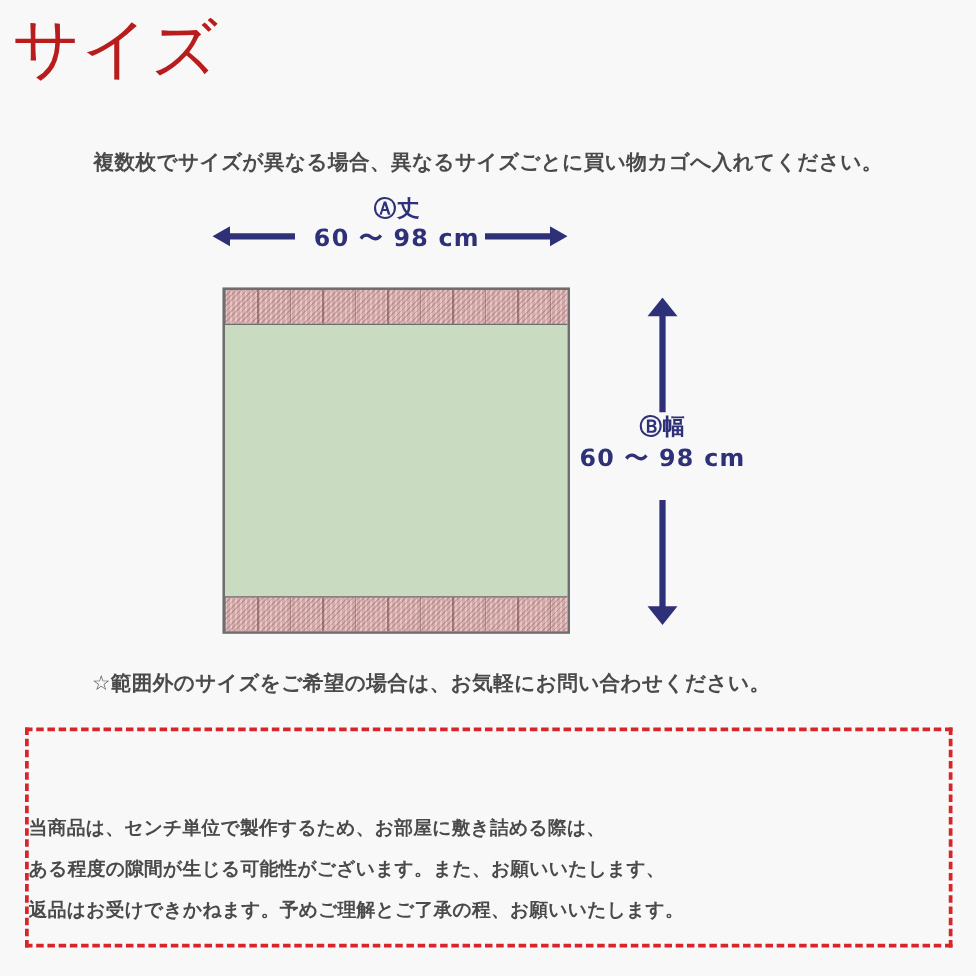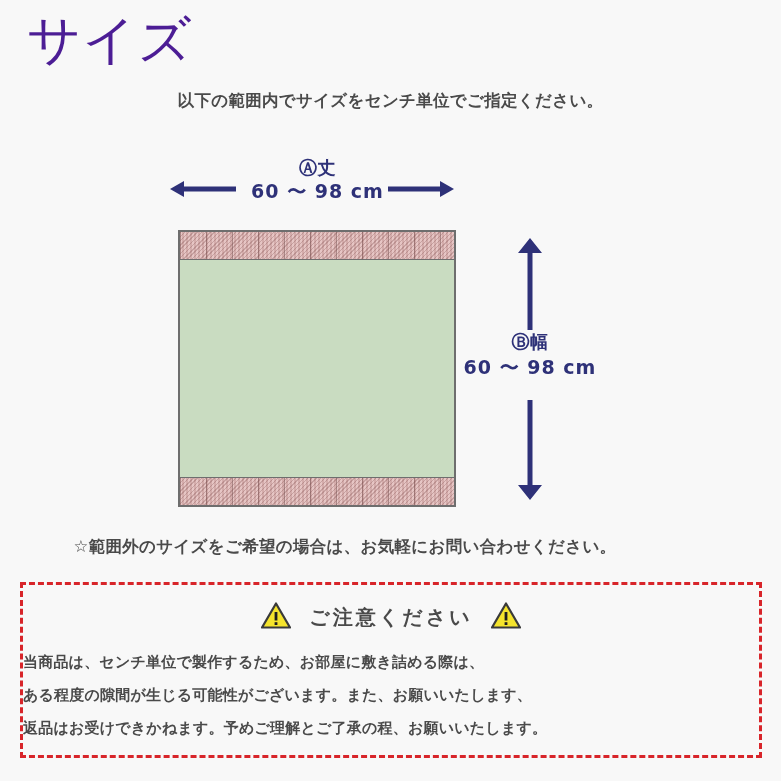--- a/index.html
+++ b/index.html
@@ -17,25 +17,25 @@
   #page {
     position: relative;
     width: 781px;
     height: 781px;
     background: #f8f8f8;
   }
 
   
   #page-title {
     position: absolute;
-    left: 27px;
+    left: 10px;
     top: 8px;
     font-size: 53px;
     line-height: 64px;
-    color: #4c1d95;
+    color: #b91c1c;
     font-weight: 300;
     letter-spacing: 1px;
     white-space: nowrap;
   }
 
   
   .intro-line {
     position: absolute;
     width: 781px;
     left: 0;
@@ -230,21 +230,21 @@
   #warning-line-2 { top: 101px; }
   #warning-line-3 { top: 134px; }
 </style>
 </head>
 <body>
 
 <div id="page">
 
   <div id="page-title">サイズ</div>
 
-  <div id="intro-line-1" class="intro-line">以下の範囲内でサイズをセンチ単位でご指定ください。</div>
+  <div id="intro-line-2" class="intro-line">複数枚でサイズが異なる場合、異なるサイズごとに買い物カゴへ入れてください。</div>
 
   <div id="diagram">
 
     <div id="length-label-group">
       <div id="length-label-name">Ⓐ丈</div>
       <div id="length-label-range">60 〜 98 cm</div>
     </div>
 
     <div id="arrow-left" class="h-arrow">
       <svg width="66" height="16" viewBox="0 0 66 16">
@@ -278,37 +278,20 @@
       <div id="width-label-name">Ⓑ幅</div>
       <div id="width-label-range">60 〜 98 cm</div>
     </div>
 
   </div>
 
   <div id="star-note">☆範囲外のサイズをご希望の場合は、お気軽にお問い合わせください。</div>
 
   <div id="warning-box">
 
-    <div id="warning-heading">
-      <span class="warn-icon">
-        <svg width="30" height="27" viewBox="0 0 30 27">
-          <path d="M15 1.5 L29 25.5 L1 25.5 Z" fill="#f5e42c" stroke="#3a3a3a" stroke-width="2.2" stroke-linejoin="round"></path>
-          <rect x="13.6" y="10" width="2.8" height="8.5" fill="#1f1f1f"></rect>
-          <rect x="13.6" y="20.2" width="2.8" height="2.8" fill="#1f1f1f"></rect>
-        </svg>
-      </span>
-      <span id="warning-heading-text">ご注意ください</span>
-      <span class="warn-icon">
-        <svg width="30" height="27" viewBox="0 0 30 27">
-          <path d="M15 1.5 L29 25.5 L1 25.5 Z" fill="#f5e42c" stroke="#3a3a3a" stroke-width="2.2" stroke-linejoin="round"></path>
-          <rect x="13.6" y="10" width="2.8" height="8.5" fill="#1f1f1f"></rect>
-          <rect x="13.6" y="20.2" width="2.8" height="2.8" fill="#1f1f1f"></rect>
-        </svg>
-      </span>
-    </div>
 
     <div id="warning-line-1" class="warning-line">当商品は、センチ単位で製作するため、お部屋に敷き詰める際は、</div>
     <div id="warning-line-2" class="warning-line">ある程度の隙間が生じる可能性がございます。また、お願いいたします、</div>
     <div id="warning-line-3" class="warning-line">返品はお受けできかねます。予めご理解とご了承の程、お願いいたします。</div>
 
   </div>
 
 </div>
 
 </body></html>

